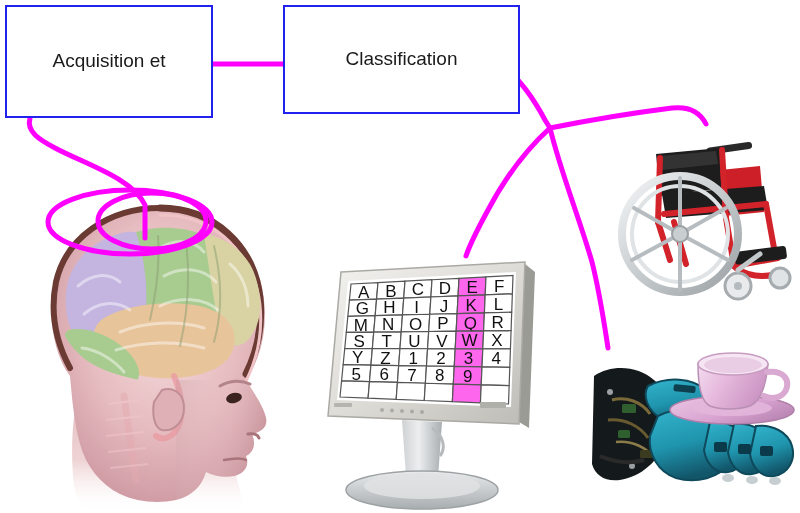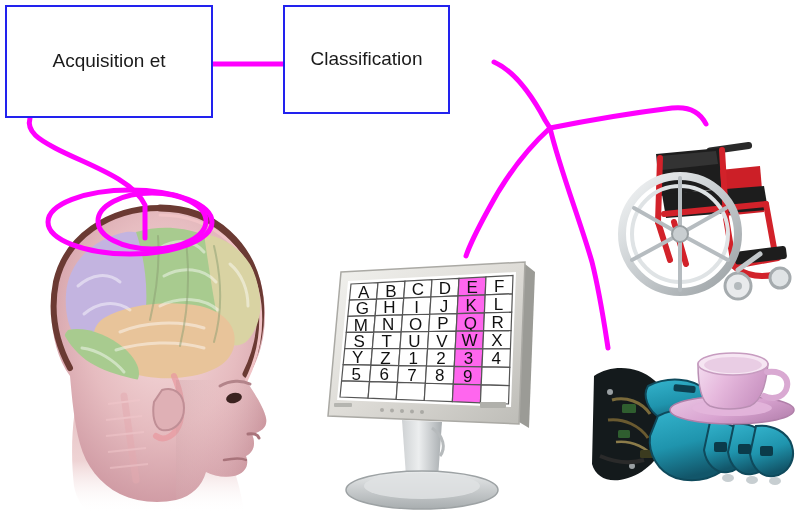--- a/index.html
+++ b/index.html
@@ -31,21 +31,21 @@
     color: #1a1a1a;
     font-size: 19px;
     line-height: 1.28;
     z-index: 40;
   }
   #box-acquisition {
     left: 5px;  top: 5px;  width: 208px; height: 113px;
     padding: 4px 10px;
   }
   #box-classification {
-    left: 283px; top: 5px; width: 167px; height: 109px;
+    left: 283px; top: 5px; width: 237px; height: 109px;
     padding: 12px 10px;
   }
   .proc-box span { display: block; }
 
   
   #links {
     position: absolute;
     left: 0; top: 0;
     width: 800px; height: 513px;
     z-index: 35;

